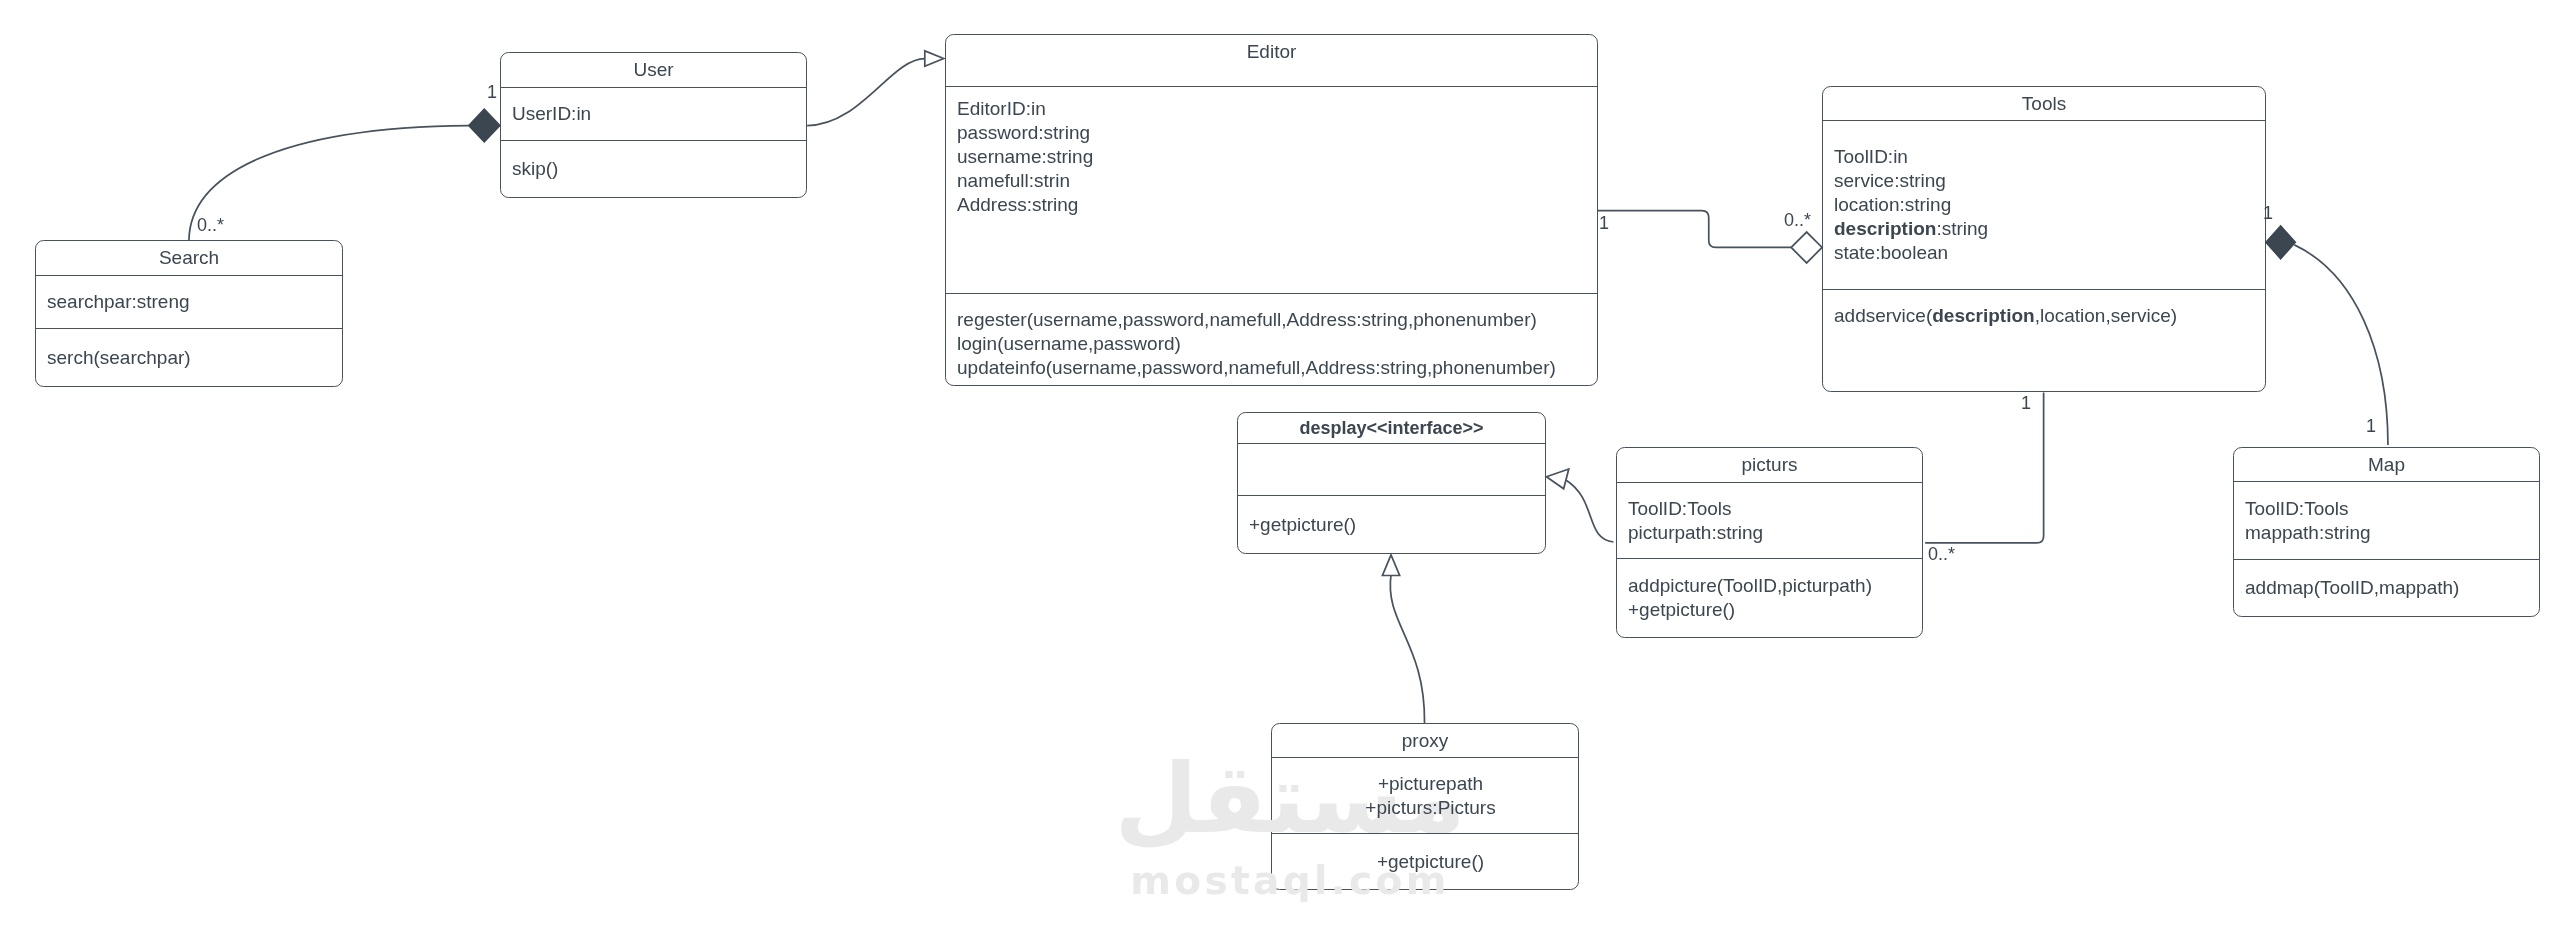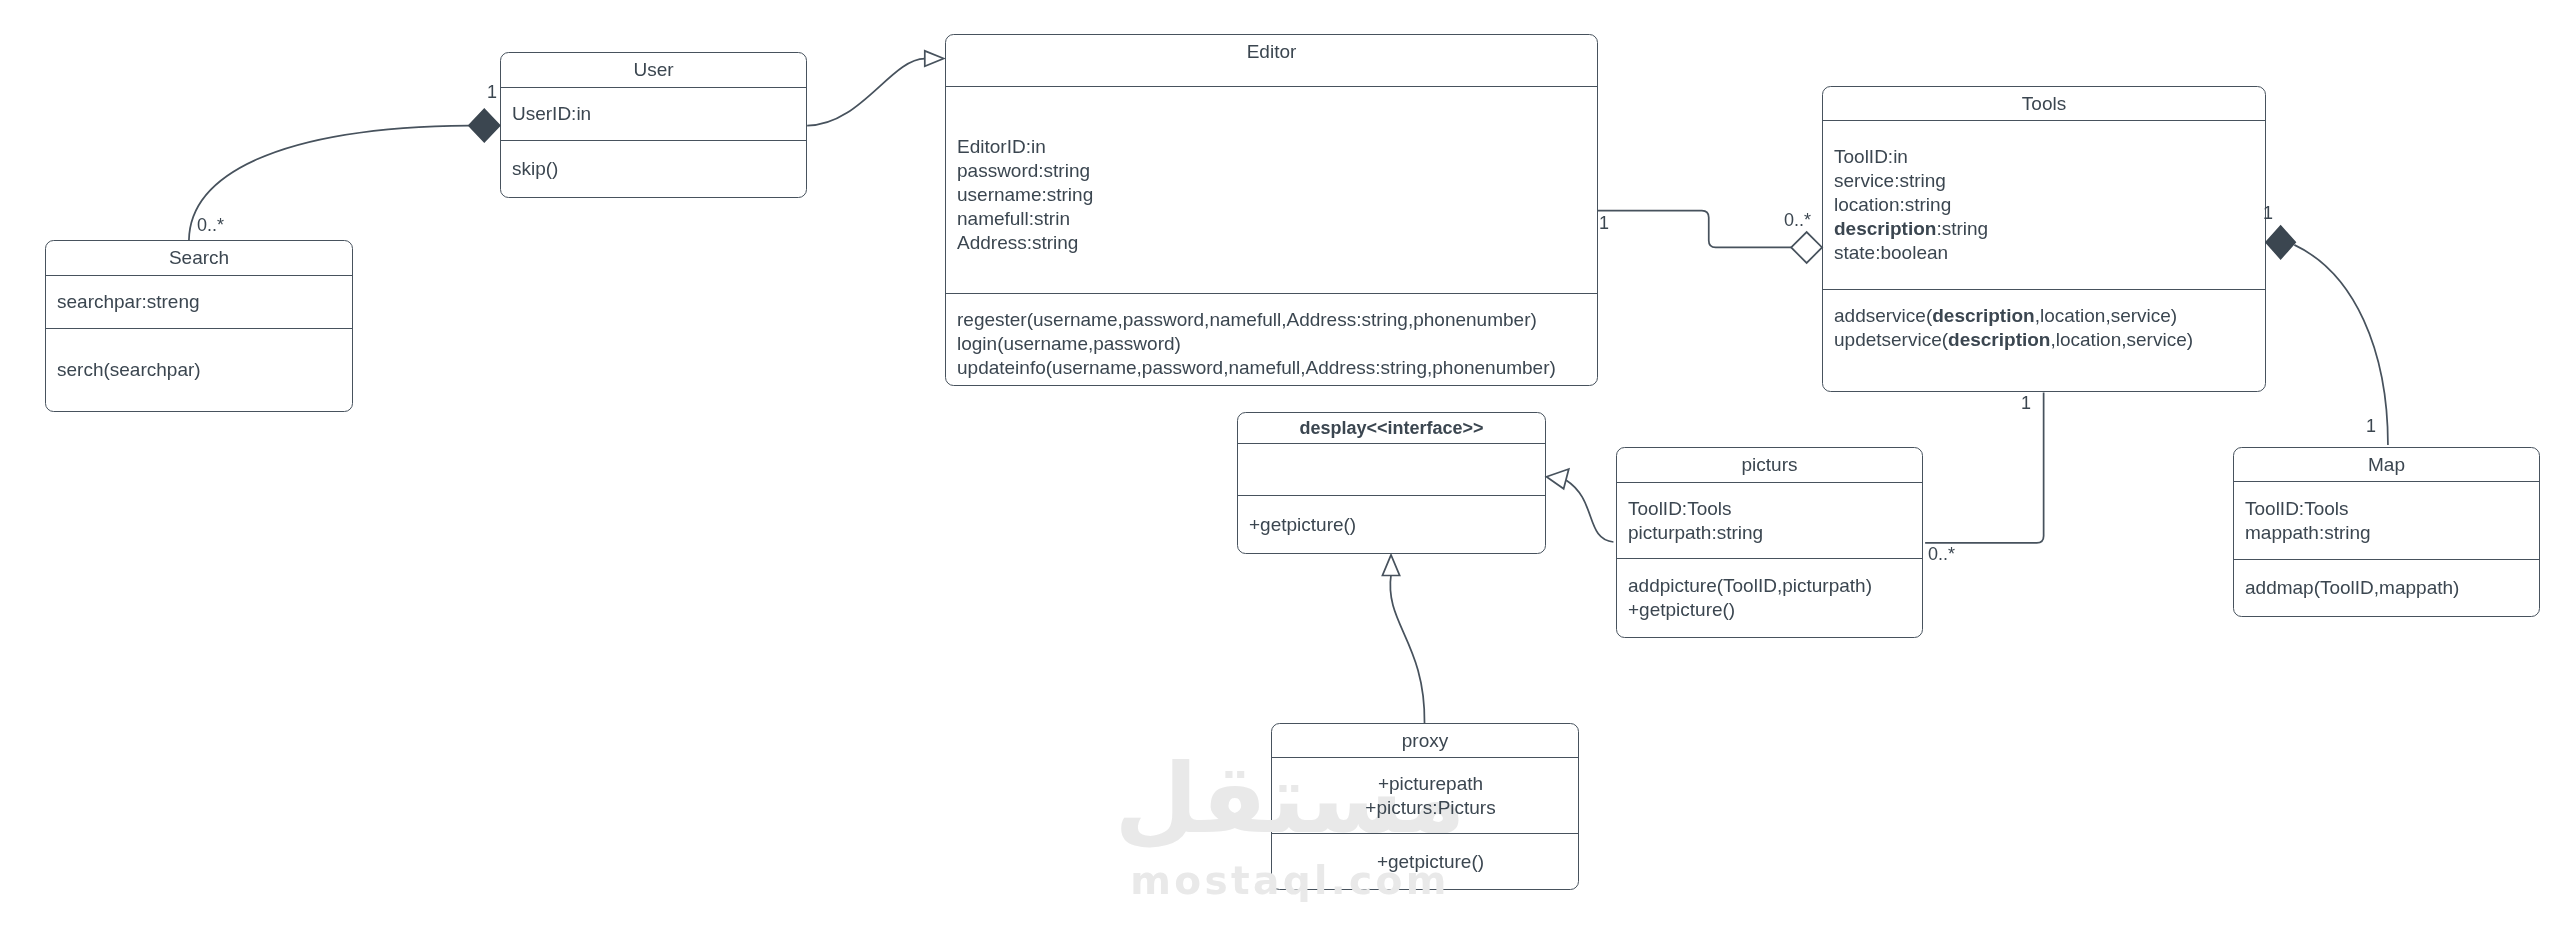--- a/index.html
+++ b/index.html
@@ -60,21 +60,21 @@
     <div class="sec" style="height:53px;">
       <div class="ln">UserID:in</div>
     </div>
     <div class="sec grow">
       <div class="ln">skip()</div>
     </div>
   </div>
 
   <div class="uml" style="left:945px;top:34px;width:653px;height:352px;gap:17px;">
     <div class="ttl" style="height:34px;">Editor</div>
-    <div class="sec topalign" style="height:190px;padding-top:26px;justify-content:center;">
+    <div class="sec topalign" style="height:190px;padding-top:10px;">
       <div class="ln">EditorID:in</div>
       <div class="ln">password:string</div>
       <div class="ln">username:string</div>
       <div class="ln">namefull:strin</div>
       <div class="ln">Address:string</div>
     </div>
     <div class="sec grow topalign" style="padding-top:13.7px;">
       <div class="ln">regester(username,password,namefull,Address:string,phonenumber)</div>
       <div class="ln">login(username,password)</div>
       <div class="ln">updateinfo(username,password,namefull,Address:string,phonenumber)</div>
@@ -85,25 +85,24 @@
     <div class="ttl" style="height:33px;">Tools</div>
     <div class="sec" style="height:169px;">
       <div class="ln">ToolID:in</div>
       <div class="ln">service:string</div>
       <div class="ln">location:string</div>
       <div class="ln"><span class="bold">description</span><span>:string</span></div>
       <div class="ln">state:boolean</div>
     </div>
     <div class="sec grow topalign" style="padding-top:13.7px;">
       <div class="ln"><span>addservice(</span><span class="bold">description</span><span>,location,service)</span></div>
-      <div class="ln"><span>updetservice(</span><span class="bold">description</span><span>,location,service)</span></div>
     </div>
   </div>
 
-  <div class="uml" style="left:45px;top:240px;width:308px;height:172px;">
+  <div class="uml" style="left:35px;top:240px;width:308px;height:147px;">
     <div class="ttl" style="height:34px;">Search</div>
     <div class="sec" style="height:53px;">
       <div class="ln">searchpar:streng</div>
     </div>
     <div class="sec grow">
       <div class="ln">serch(searchpar)</div>
     </div>
   </div>
 
   <div class="uml" style="left:1237px;top:412px;width:309px;height:142px;">

